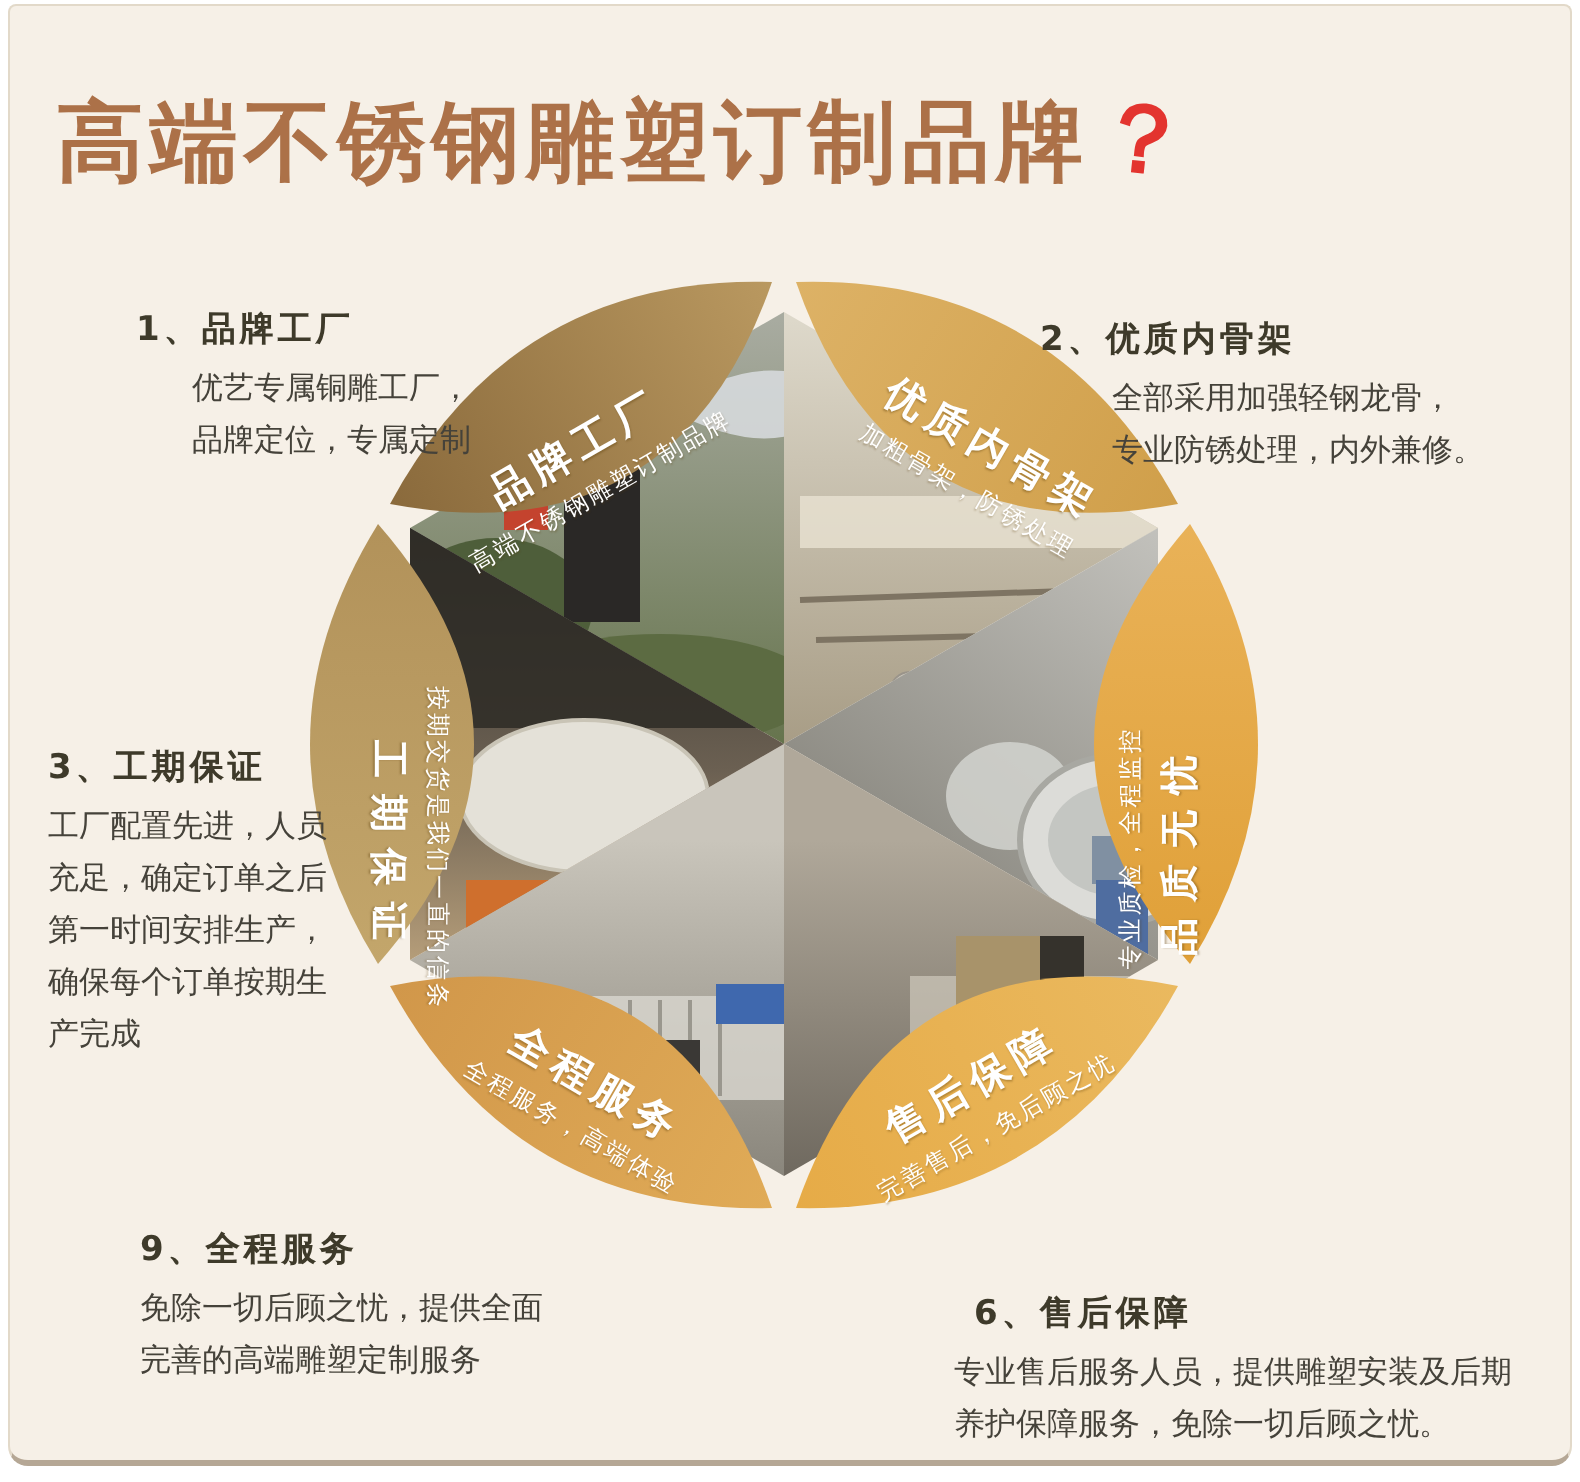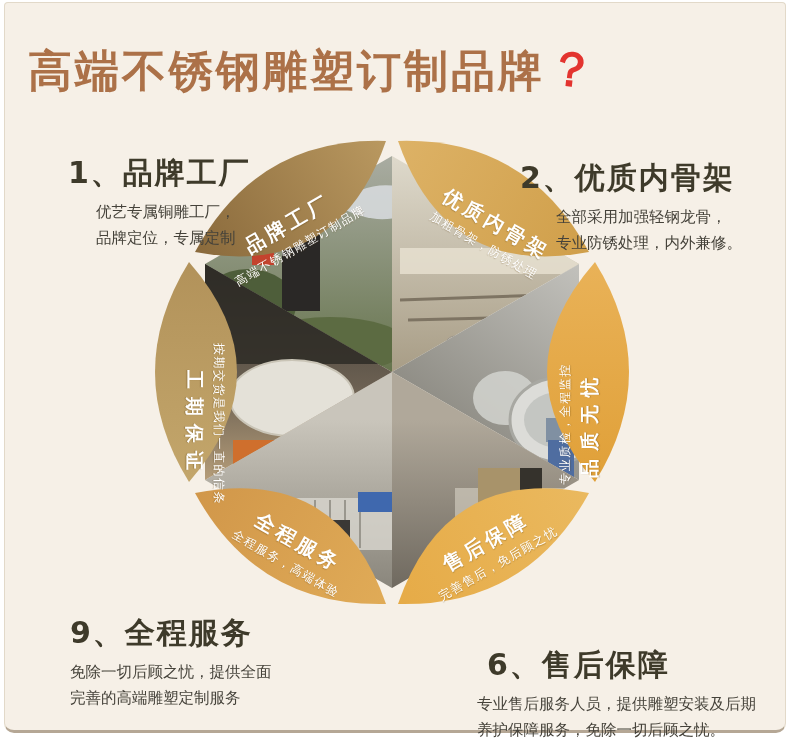--- a/index.html
+++ b/index.html
@@ -5,21 +5,21 @@
   html,body{margin:0;padding:0;width:790px;height:741px;background:#ffffff;overflow:hidden;
     font-family:"DejaVu Sans","Liberation Sans",sans-serif;}
   .card{position:absolute;left:4px;top:2px;right:4px;bottom:8px;background:#f6f0e7;
     border:1px solid #e2d9c9;border-bottom:3px solid #b5a795;border-radius:4px 4px 10px 10px;}
   .stage{position:absolute;left:0;top:0;width:790px;height:741px;}
   .page-title{position:absolute;left:28px;top:38px;font-size:44px;font-weight:bold;
     color:#ac7148;letter-spacing:3px;white-space:nowrap;}
   .page-title .qmark{color:#e3342f;font-size:48px;font-weight:bold;display:inline-block;
     transform:rotate(6deg);margin-left:2px;}
   .sec{position:absolute;color:#45423a;}
-  .sec .heading{font-size:30px;font-weight:bold;color:#3e3a2a;letter-spacing:2px;white-space:nowrap;}
+  .sec .heading{font-size:17px;font-weight:bold;color:#3e3a2a;letter-spacing:2px;white-space:nowrap;}
   .sec .desc{font-size:15.5px;line-height:26px;white-space:pre-line;margin-top:5px;}
   .sec1{left:68px;top:153px;} .sec1 .desc{margin-left:28px;}
   .sec2{left:520px;top:158px;} .sec2 .desc{margin-left:36px;}
   .sec3{left:24px;top:372px;}
   .sec4{left:613px;top:386px;}
   .sec5{left:70px;top:613px;}
   .sec6{left:477px;top:645px;} .sec6 .heading{margin-left:10px;}
   svg.star{position:absolute;left:0;top:0;}
   .sail-label{position:absolute;display:flex;flex-direction:column;align-items:center;gap:3px;
     color:#ffffff;text-align:center;white-space:nowrap;}
@@ -207,20 +207,28 @@
   <div class="sec sec1">
     <div class="heading">1、品牌工厂</div>
     <div class="desc">优艺专属铜雕工厂，
 品牌定位，专属定制</div>
   </div>
   <div class="sec sec2">
     <div class="heading">2、优质内骨架</div>
     <div class="desc">全部采用加强轻钢龙骨，
 专业防锈处理，内外兼修。</div>
   </div>
+  <div class="sec sec3">
+    <div class="heading">3、工期保证</div>
+    <div class="desc">工厂配置先进，人员
+充足，确定订单之后
+第一时间安排生产，
+确保每个订单按期生
+产完成</div>
+  </div>
   <div class="sec sec5">
     <div class="heading">9、全程服务</div>
     <div class="desc">免除一切后顾之忧，提供全面
 完善的高端雕塑定制服务</div>
   </div>
   <div class="sec sec6">
     <div class="heading">6、售后保障</div>
     <div class="desc">专业售后服务人员，提供雕塑安装及后期
 养护保障服务，免除一切后顾之忧。</div>
   </div>

